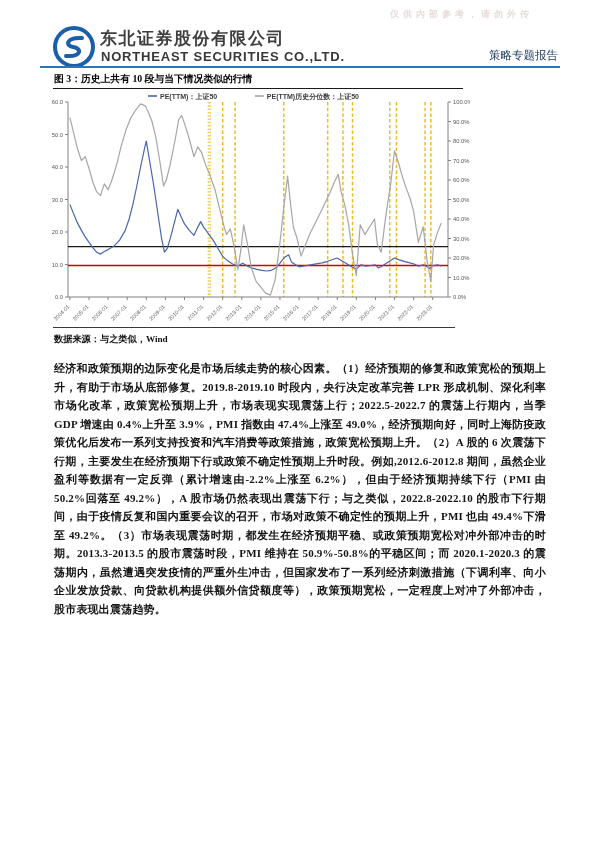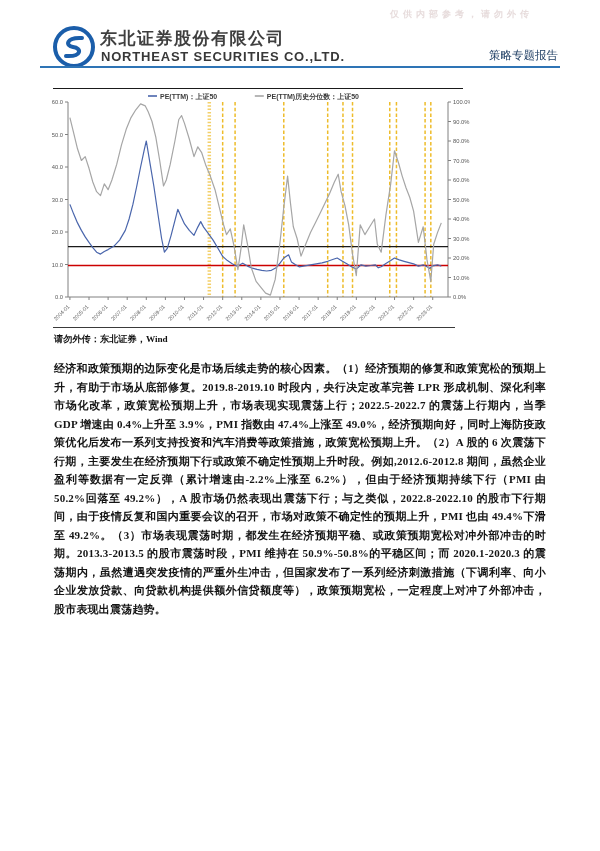--- a/index.html
+++ b/index.html
@@ -38,20 +38,21 @@
     <svg width="44" height="44" viewBox="0 0 44 44">
       <circle cx="22" cy="22" r="19" fill="none" stroke="#1b5eaa" stroke-width="4"></circle>
       <path d="M30 13 C14 12 13 21 21 22 C30 23 30 32 14 31" fill="none" stroke="#1b5eaa" stroke-width="4" stroke-linecap="round"></path>
     </svg>
   </div>
   <div class="co-cn">东北证券股份有限公司</div>
   <div class="co-en">NORTHEAST SECURITIES CO.,LTD.</div>
   <div class="report-type">策略专题报告</div>
   <div class="header-rule"></div>
 
+  <div class="fig-title">图 3：历史上共有 10 段与当下情况类似的行情</div>
   <div class="fig-rule"></div>
 
   <svg id="chart" class="chart" width="420" height="238" viewBox="0 0 420 238">
       <line x1="159.30653266331493" y1="11" x2="159.30653266331493" y2="206" stroke="#f3d06a" stroke-width="3.5" stroke-dasharray="1.5 1.8"></line>
       <line x1="172.67336683417017" y1="11" x2="172.67336683417017" y2="206" stroke="#eebc2a" stroke-width="1.5" stroke-dasharray="3.5 2.2"></line>
       <line x1="185.08542713567954" y1="11" x2="185.08542713567954" y2="206" stroke="#eebc2a" stroke-width="1.5" stroke-dasharray="3.5 2.2"></line>
       <line x1="233.7788944723624" y1="11" x2="233.7788944723624" y2="206" stroke="#eebc2a" stroke-width="1.5" stroke-dasharray="3.5 2.2"></line>
       <line x1="277.6984924623116" y1="11" x2="277.6984924623116" y2="206" stroke="#eebc2a" stroke-width="1.5" stroke-dasharray="3.5 2.2"></line>
       <line x1="292.97487437185856" y1="11" x2="292.97487437185856" y2="206" stroke="#eebc2a" stroke-width="1.5" stroke-dasharray="3.5 2.2"></line>
       <line x1="302.52261306532597" y1="11" x2="302.52261306532597" y2="206" stroke="#eebc2a" stroke-width="1.5" stroke-dasharray="3.5 2.2"></line>
@@ -142,21 +143,21 @@
       <line x1="18" y1="174.475" x2="398" y2="174.475" stroke="#cc0000" stroke-width="1.3"></line>
       <polyline points="19.9,113.4 23.7,123.1 27.5,131.9 31.4,139.4 35.2,145.9 39.0,151.4 42.8,156.6 46.6,161.2 50.5,163.1 54.3,160.5 58.1,158.6 63.8,155.3 69.6,149.1 75.3,139.4 79.1,128.0 82.9,113.4 86.7,95.5 90.6,76.0 94.4,58.1 96.3,50.0 100.1,72.8 103.9,95.5 107.7,121.5 111.6,147.5 114.4,161.2 117.3,157.3 121.1,144.3 124.9,129.6 127.8,118.3 130.7,124.8 134.5,132.9 139.3,139.4 144.0,144.3 147.8,136.1 150.7,130.6 153.6,136.1 158.4,142.6 163.1,149.1 167.9,157.3 172.7,165.4 177.4,169.6 182.2,172.8 186.0,174.8 189.9,173.8 192.7,172.2 197.5,175.1 202.3,177.1 207.0,178.4 211.8,179.3 216.6,180.0 221.4,179.3 226.1,176.8 230.0,172.2 233.8,167.0 238.6,163.8 241.4,170.9 245.2,173.5 249.1,175.8 254.8,174.8 260.5,173.8 266.2,172.8 272.0,171.9 277.7,170.3 283.4,168.3 287.2,167.0 292.0,169.9 296.8,172.8 301.6,175.8 306.3,178.1 311.1,173.8 315.9,175.1 320.7,174.5 325.4,173.8 328.3,176.8 331.2,175.8 335.9,172.5 340.7,169.6 344.5,167.0 349.3,168.9 354.1,170.3 358.9,171.6 363.6,172.8 368.4,175.1 373.2,173.8 377.0,175.8 379.9,177.4 382.7,174.8 387.5,173.8 391.3,175.1" fill="none" stroke="#4a66ac" stroke-width="1.2" stroke-linejoin="round"></polyline>
       <polyline points="19.9,26.6 23.7,42.2 27.5,57.8 31.4,69.5 35.2,65.6 39.0,77.3 42.8,91.0 46.6,100.7 50.5,104.6 54.3,92.9 58.1,98.7 61.9,89.0 66.7,73.4 71.5,53.9 76.2,38.3 81.0,26.6 85.8,18.8 90.6,12.9 95.3,14.9 98.2,20.8 102.0,30.5 105.8,46.1 109.7,69.5 113.5,94.9 116.3,89.0 120.2,73.4 124.9,50.0 128.8,28.5 131.6,24.6 134.5,32.4 139.3,48.0 144.0,65.6 147.8,55.8 151.7,61.7 155.5,73.4 160.3,85.1 165.0,98.7 169.8,118.3 173.6,133.8 176.5,143.6 180.3,137.8 184.1,155.3 187.9,178.7 190.8,159.2 193.7,133.8 197.5,153.3 201.3,176.8 206.1,190.4 210.9,196.3 215.6,202.1 220.4,204.1 225.2,188.4 230.0,151.4 233.8,116.3 237.6,85.1 240.5,112.4 243.3,135.8 247.1,147.5 251.0,165.1 255.7,153.3 260.5,141.6 265.3,131.9 270.1,122.2 274.8,112.4 279.6,102.6 284.4,91.0 288.2,83.2 291.1,100.7 294.9,114.4 298.7,133.8 302.5,163.1 306.3,184.6 310.2,133.8 314.9,143.6 319.7,135.8 324.5,128.0 327.3,153.3 331.2,161.2 335.9,124.1 340.7,92.9 344.5,59.8 348.4,71.5 352.2,85.1 356.0,96.8 359.8,106.5 363.6,120.2 368.4,151.4 373.2,135.8 377.0,168.9 380.8,190.4 383.7,153.3 387.5,141.6 391.3,131.9" fill="none" stroke="#a6a6a6" stroke-width="1.2" stroke-linejoin="round"></polyline>
       <line x1="98" y1="5" x2="107" y2="5" stroke="#4a66ac" stroke-width="1.6"></line>
       <text x="110" y="7.5" font-size="7" font-weight="bold" fill="#3c3c3c">PE(TTM)：上证50</text>
       <line x1="204.8" y1="5" x2="213.8" y2="5" stroke="#a6a6a6" stroke-width="1.6"></line>
       <text x="216.8" y="7.5" font-size="7" font-weight="bold" fill="#3c3c3c">PE(TTM)历史分位数：上证50</text>
     </svg>
 
   <div class="mid-rule"></div>
-  <div class="source">请勿外传：东北证券，Wind</div>
+  <div class="source">数据来源：与之类似，Wind</div>
 
   <div class="body-text">经济和政策预期的边际变化是市场后续走势的核心因素。（1）经济预期的修复和政策宽松的预期上升，有助于市场从底部修复。2019.8-2019.10 时段内，央行决定改革完善 LPR 形成机制、深化利率市场化改革，政策宽松预期上升，市场表现实现震荡上行；2022.5-2022.7 的震荡上行期内，当季 GDP 增速由 0.4%上升至 3.9%，PMI 指数由 47.4%上涨至 49.0%，经济预期向好，同时上海防疫政策优化后发布一系列支持投资和汽车消费等政策措施，政策宽松预期上升。（2）A 股的 6 次震荡下行期，主要发生在经济预期下行或政策不确定性预期上升时段。例如,2012.6-2012.8 期间，虽然企业盈利等数据有一定反弹（累计增速由-2.2%上涨至 6.2%），但由于经济预期持续下行（PMI 由 50.2%回落至 49.2%），A 股市场仍然表现出震荡下行；与之类似，2022.8-2022.10 的股市下行期间，由于疫情反复和国内重要会议的召开，市场对政策不确定性的预期上升，PMI 也由 49.4%下滑至 49.2%。（3）市场表现震荡时期，都发生在经济预期平稳、或政策预期宽松对冲外部冲击的时期。2013.3-2013.5 的股市震荡时段，PMI 维持在 50.9%-50.8%的平稳区间；而 2020.1-2020.3 的震荡期内，虽然遭遇突发疫情的严重外生冲击，但国家发布了一系列经济刺激措施（下调利率、向小企业发放贷款、向贷款机构提供额外信贷额度等），政策预期宽松，一定程度上对冲了外部冲击，股市表现出震荡趋势。</div>
 
   <div class="footer-rule"></div>
   <div class="footer-left">请务必阅读正文后的声明及说明</div>
   <div class="footer-right">5 / 33</div>
 
 </div>
 
 </body></html>

